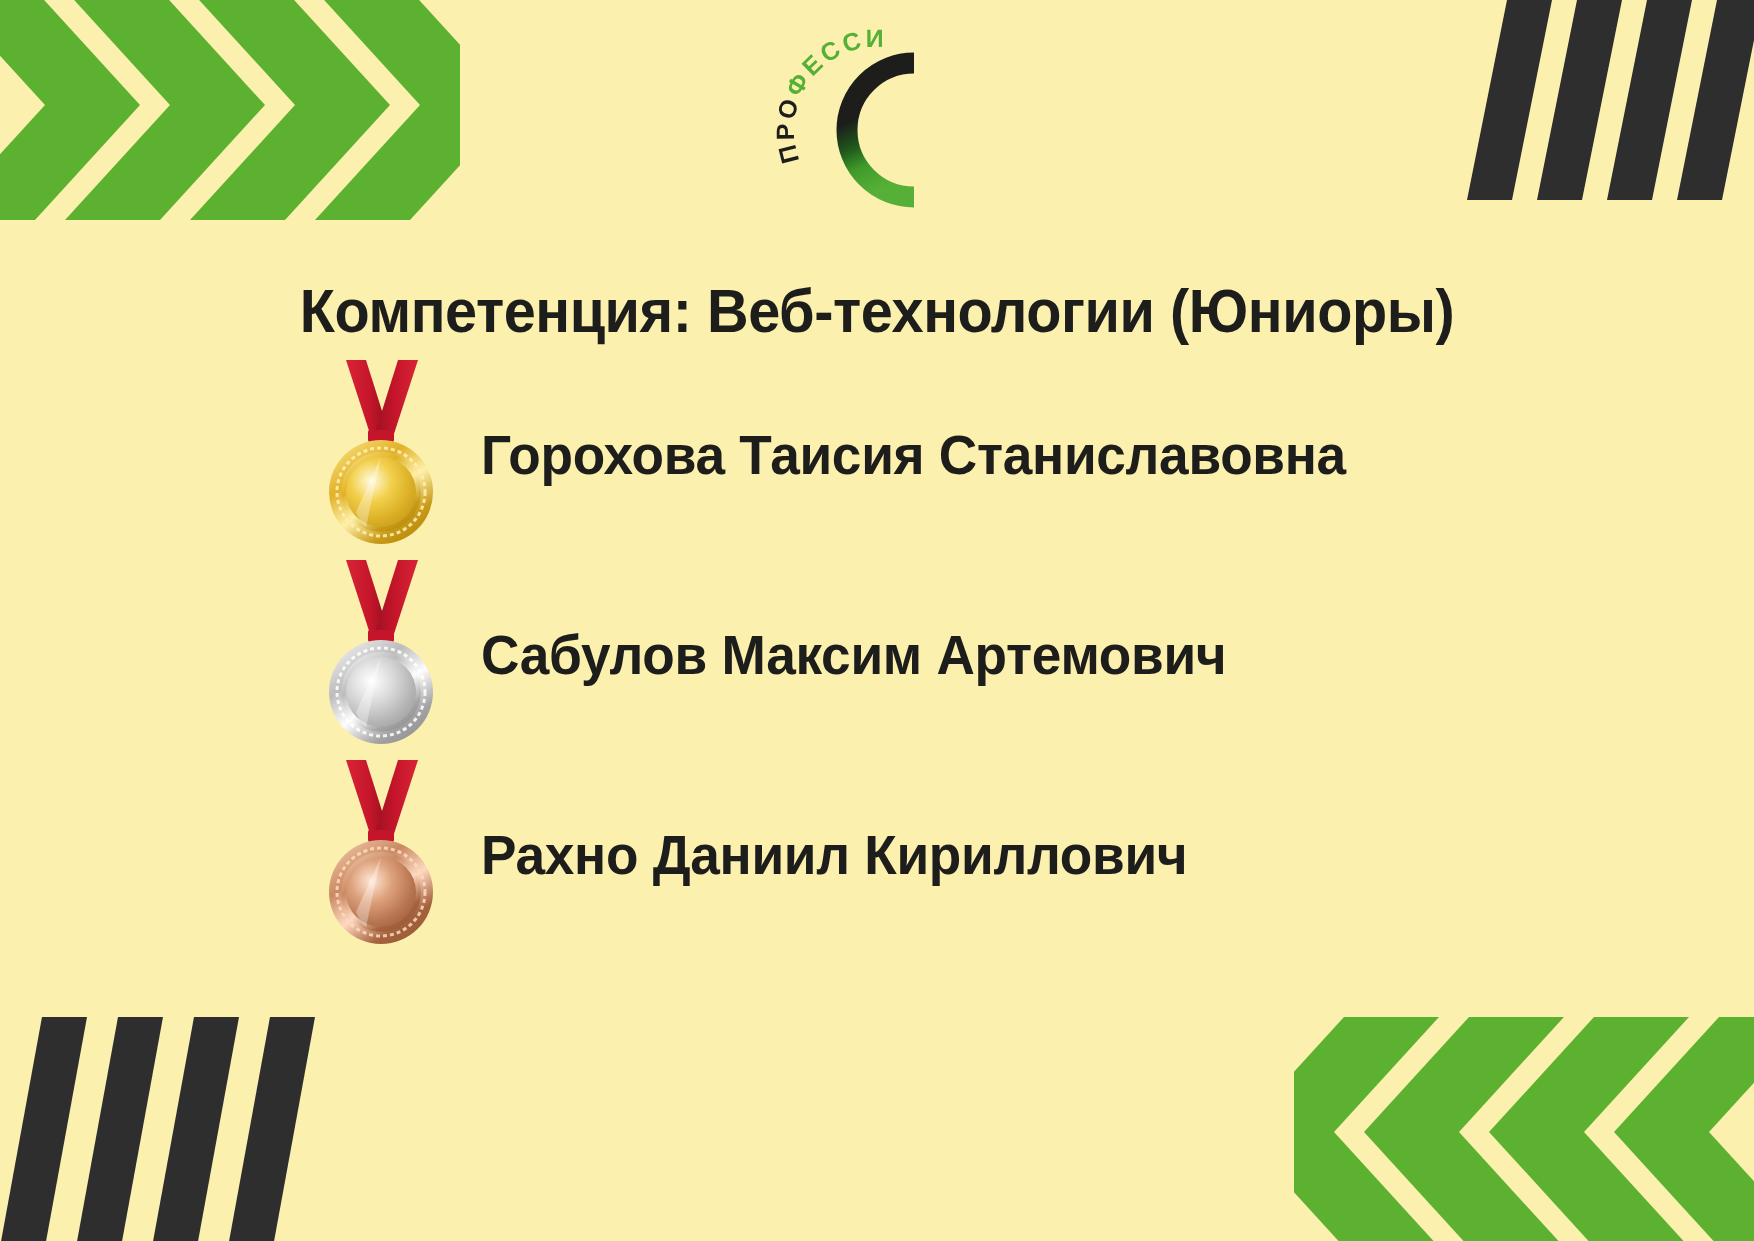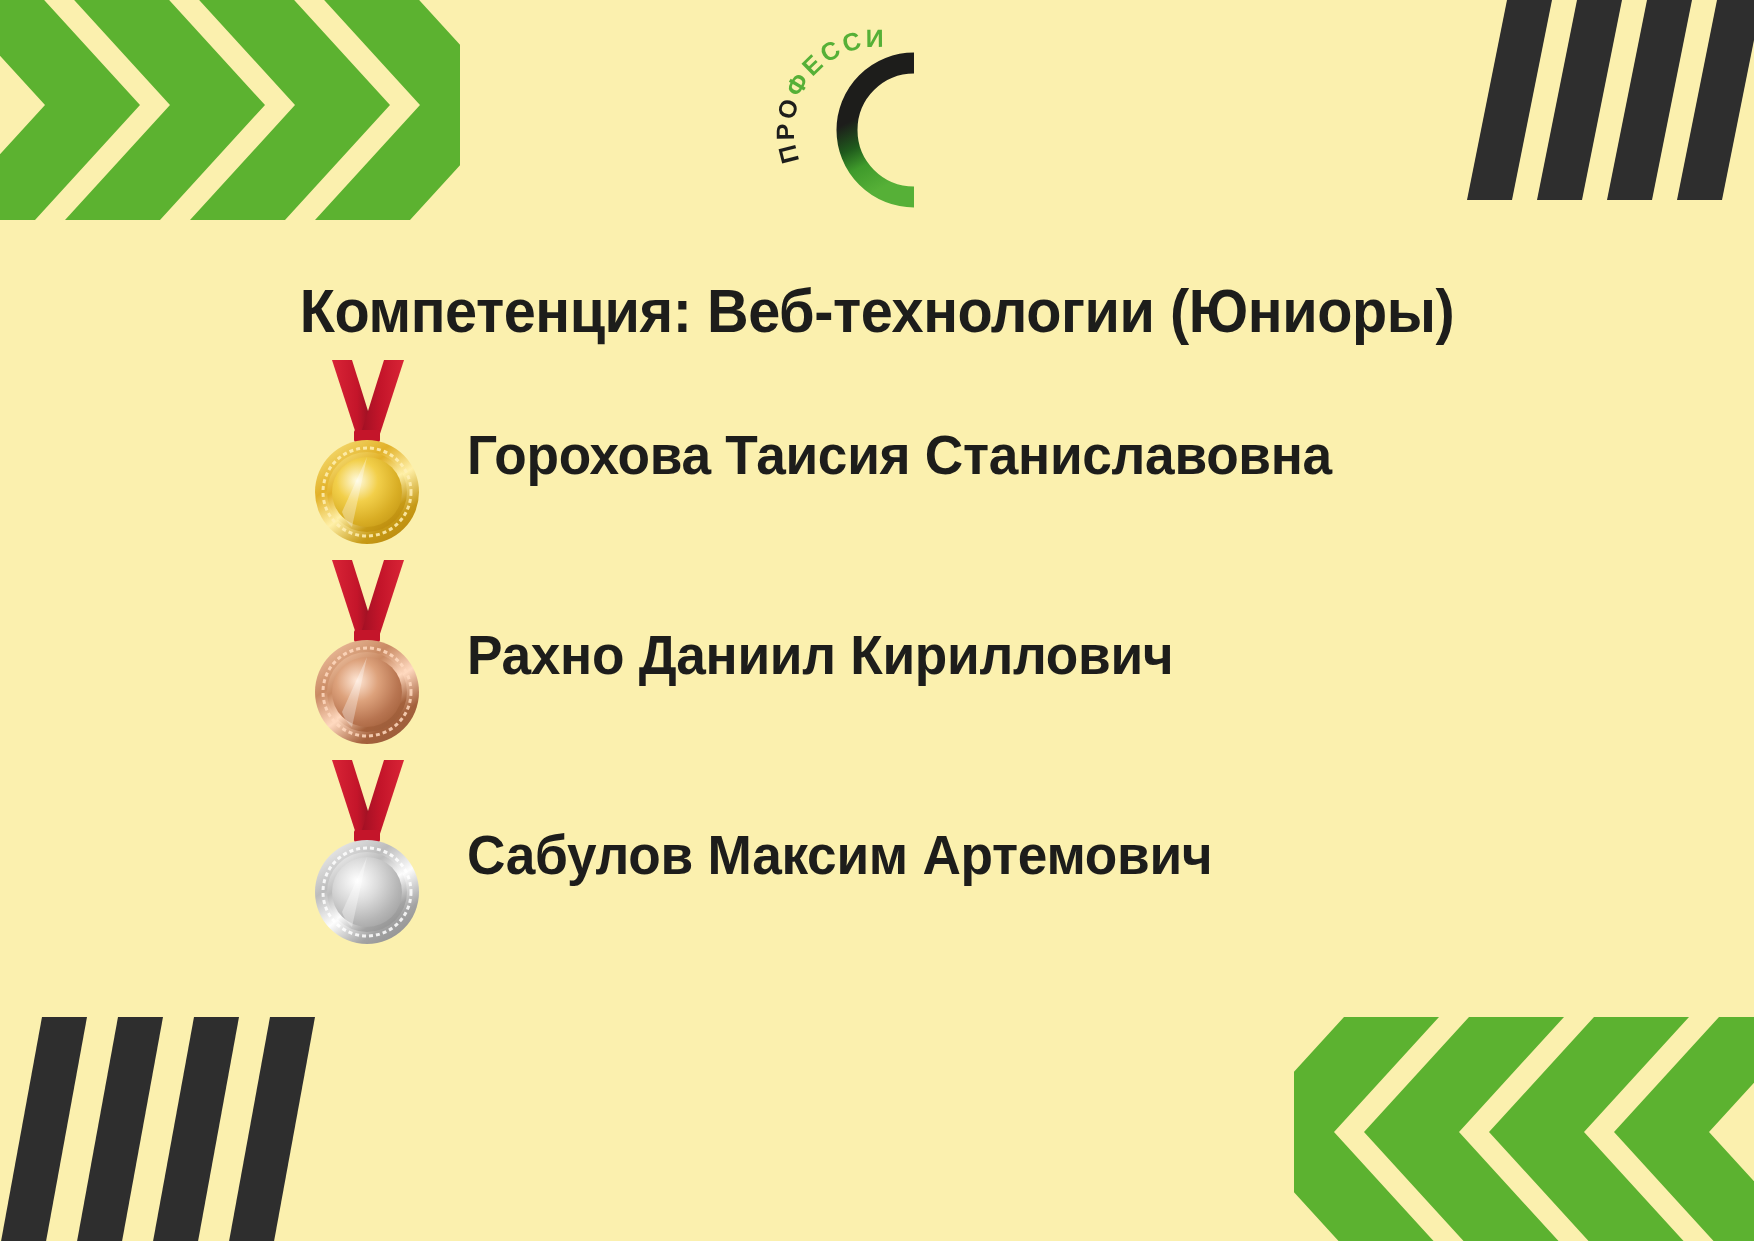--- a/index.html
+++ b/index.html
@@ -51,21 +51,21 @@
     font-weight: bold;
     font-size: 62px;
     letter-spacing: -0.5px;
     color: #1d1d1b;
     transform: scaleX(0.93);
   }
 
   
   .winners {
     position: absolute;
-    left: 312px;
+    left: 326px;
     top: 352px;
     width: 1200px;
   }
 
   .winner-row {
     position: relative;
     height: 200px;
   }
 
   .medal-holder {
@@ -203,20 +203,61 @@
           <rect x="42" y="78" width="26" height="12" rx="2" fill="#c4152a"></rect>
 
           <circle cx="55" cy="140" r="52" fill="url(#rim1)"></circle>
           <circle cx="55" cy="140" r="44" fill="none" stroke="#fff0b5" stroke-width="3" stroke-dasharray="4 3" opacity="0.85"></circle>
           <circle cx="55" cy="140" r="40" fill="url(#rim1)"></circle>
           <circle cx="55" cy="140" r="35" fill="url(#face1)"></circle>
           <path d="M55,105 L40,175 A35,35 0 0,1 30,160 Z" fill="#ffffff" opacity="0.32"></path>
         </svg>
       </div>
       <div class="winner-name">Горохова Таисия Станиславовна</div>
+    </div>
+
+    <div class="winner-row">
+      <div class="medal-holder">
+        <svg width="110" height="200" viewBox="0 0 110 200">
+          <defs>
+            <linearGradient id="ribL2" x1="0" y1="0" x2="1" y2="0">
+              <stop offset="0%" stop-color="#d92436"></stop>
+              <stop offset="60%" stop-color="#c4152a"></stop>
+              <stop offset="100%" stop-color="#8c1020"></stop>
+            </linearGradient>
+            <linearGradient id="ribR2" x1="0" y1="0" x2="1" y2="0">
+              <stop offset="0%" stop-color="#a21024"></stop>
+              <stop offset="45%" stop-color="#c4152a"></stop>
+              <stop offset="100%" stop-color="#d92436"></stop>
+            </linearGradient>
+            <linearGradient id="rim2" x1="0.15" y1="0" x2="0.85" y2="1">
+              <stop offset="0%" stop-color="#f2f2f2"></stop>
+              <stop offset="30%" stop-color="#bcbcbc"></stop>
+              <stop offset="55%" stop-color="#fdfdfd"></stop>
+              <stop offset="80%" stop-color="#a3a3a3"></stop>
+              <stop offset="100%" stop-color="#8e8e8e"></stop>
+            </linearGradient>
+            <radialGradient id="face2" cx="0.36" cy="0.34" r="0.78">
+              <stop offset="0%" stop-color="#ffffff"></stop>
+              <stop offset="38%" stop-color="#dcdcdc"></stop>
+              <stop offset="75%" stop-color="#b6b6b6"></stop>
+              <stop offset="100%" stop-color="#a0a0a0"></stop>
+            </radialGradient>
+          </defs>
+          <path d="M20,8 L40,8 L62,78 L46,88 Z" fill="url(#ribL2)"></path>
+          <path d="M72,8 L92,8 L66,88 L50,78 Z" fill="url(#ribR2)"></path>
+          <rect x="42" y="78" width="26" height="12" rx="2" fill="#c4152a"></rect>
+          <circle cx="55" cy="140" r="52" fill="url(#rim2)"></circle>
+          <circle cx="55" cy="140" r="44" fill="none" stroke="#ffffff" stroke-width="3" stroke-dasharray="4 3" opacity="0.85"></circle>
+          <circle cx="55" cy="140" r="40" fill="url(#rim2)"></circle>
+          <circle cx="55" cy="140" r="35" fill="url(#face2)"></circle>
+          <path d="M55,105 L40,175 A35,35 0 0,1 30,160 Z" fill="#ffffff" opacity="0.35"></path>
+        </svg>
+      </div>
+      <div class="winner-name">Сабулов Максим Артемович</div>
     </div>
 
     <div class="winner-row">
       <div class="medal-holder">
         <svg width="110" height="200" viewBox="0 0 110 200">
           <defs>
             <linearGradient id="ribL3" x1="0" y1="0" x2="1" y2="0">
               <stop offset="0%" stop-color="#d92436"></stop>
               <stop offset="60%" stop-color="#c4152a"></stop>
               <stop offset="100%" stop-color="#8c1020"></stop>
@@ -246,55 +287,14 @@
           <circle cx="55" cy="140" r="52" fill="url(#rim3)"></circle>
           <circle cx="55" cy="140" r="44" fill="none" stroke="#ffd9bf" stroke-width="3" stroke-dasharray="4 3" opacity="0.85"></circle>
           <circle cx="55" cy="140" r="40" fill="url(#rim3)"></circle>
           <circle cx="55" cy="140" r="35" fill="url(#face3)"></circle>
           <path d="M55,105 L40,175 A35,35 0 0,1 30,160 Z" fill="#ffffff" opacity="0.32"></path>
         </svg>
       </div>
       <div class="winner-name">Рахно Даниил Кириллович</div>
     </div>
 
-    <div class="winner-row">
-      <div class="medal-holder">
-        <svg width="110" height="200" viewBox="0 0 110 200">
-          <defs>
-            <linearGradient id="ribL2" x1="0" y1="0" x2="1" y2="0">
-              <stop offset="0%" stop-color="#d92436"></stop>
-              <stop offset="60%" stop-color="#c4152a"></stop>
-              <stop offset="100%" stop-color="#8c1020"></stop>
-            </linearGradient>
-            <linearGradient id="ribR2" x1="0" y1="0" x2="1" y2="0">
-              <stop offset="0%" stop-color="#a21024"></stop>
-              <stop offset="45%" stop-color="#c4152a"></stop>
-              <stop offset="100%" stop-color="#d92436"></stop>
-            </linearGradient>
-            <linearGradient id="rim2" x1="0.15" y1="0" x2="0.85" y2="1">
-              <stop offset="0%" stop-color="#f2f2f2"></stop>
-              <stop offset="30%" stop-color="#bcbcbc"></stop>
-              <stop offset="55%" stop-color="#fdfdfd"></stop>
-              <stop offset="80%" stop-color="#a3a3a3"></stop>
-              <stop offset="100%" stop-color="#8e8e8e"></stop>
-            </linearGradient>
-            <radialGradient id="face2" cx="0.36" cy="0.34" r="0.78">
-              <stop offset="0%" stop-color="#ffffff"></stop>
-              <stop offset="38%" stop-color="#dcdcdc"></stop>
-              <stop offset="75%" stop-color="#b6b6b6"></stop>
-              <stop offset="100%" stop-color="#a0a0a0"></stop>
-            </radialGradient>
-          </defs>
-          <path d="M20,8 L40,8 L62,78 L46,88 Z" fill="url(#ribL2)"></path>
-          <path d="M72,8 L92,8 L66,88 L50,78 Z" fill="url(#ribR2)"></path>
-          <rect x="42" y="78" width="26" height="12" rx="2" fill="#c4152a"></rect>
-          <circle cx="55" cy="140" r="52" fill="url(#rim2)"></circle>
-          <circle cx="55" cy="140" r="44" fill="none" stroke="#ffffff" stroke-width="3" stroke-dasharray="4 3" opacity="0.85"></circle>
-          <circle cx="55" cy="140" r="40" fill="url(#rim2)"></circle>
-          <circle cx="55" cy="140" r="35" fill="url(#face2)"></circle>
-          <path d="M55,105 L40,175 A35,35 0 0,1 30,160 Z" fill="#ffffff" opacity="0.35"></path>
-        </svg>
-      </div>
-      <div class="winner-name">Сабулов Максим Артемович</div>
-    </div>
-
   </div>
 </div>
 
 </body></html>

